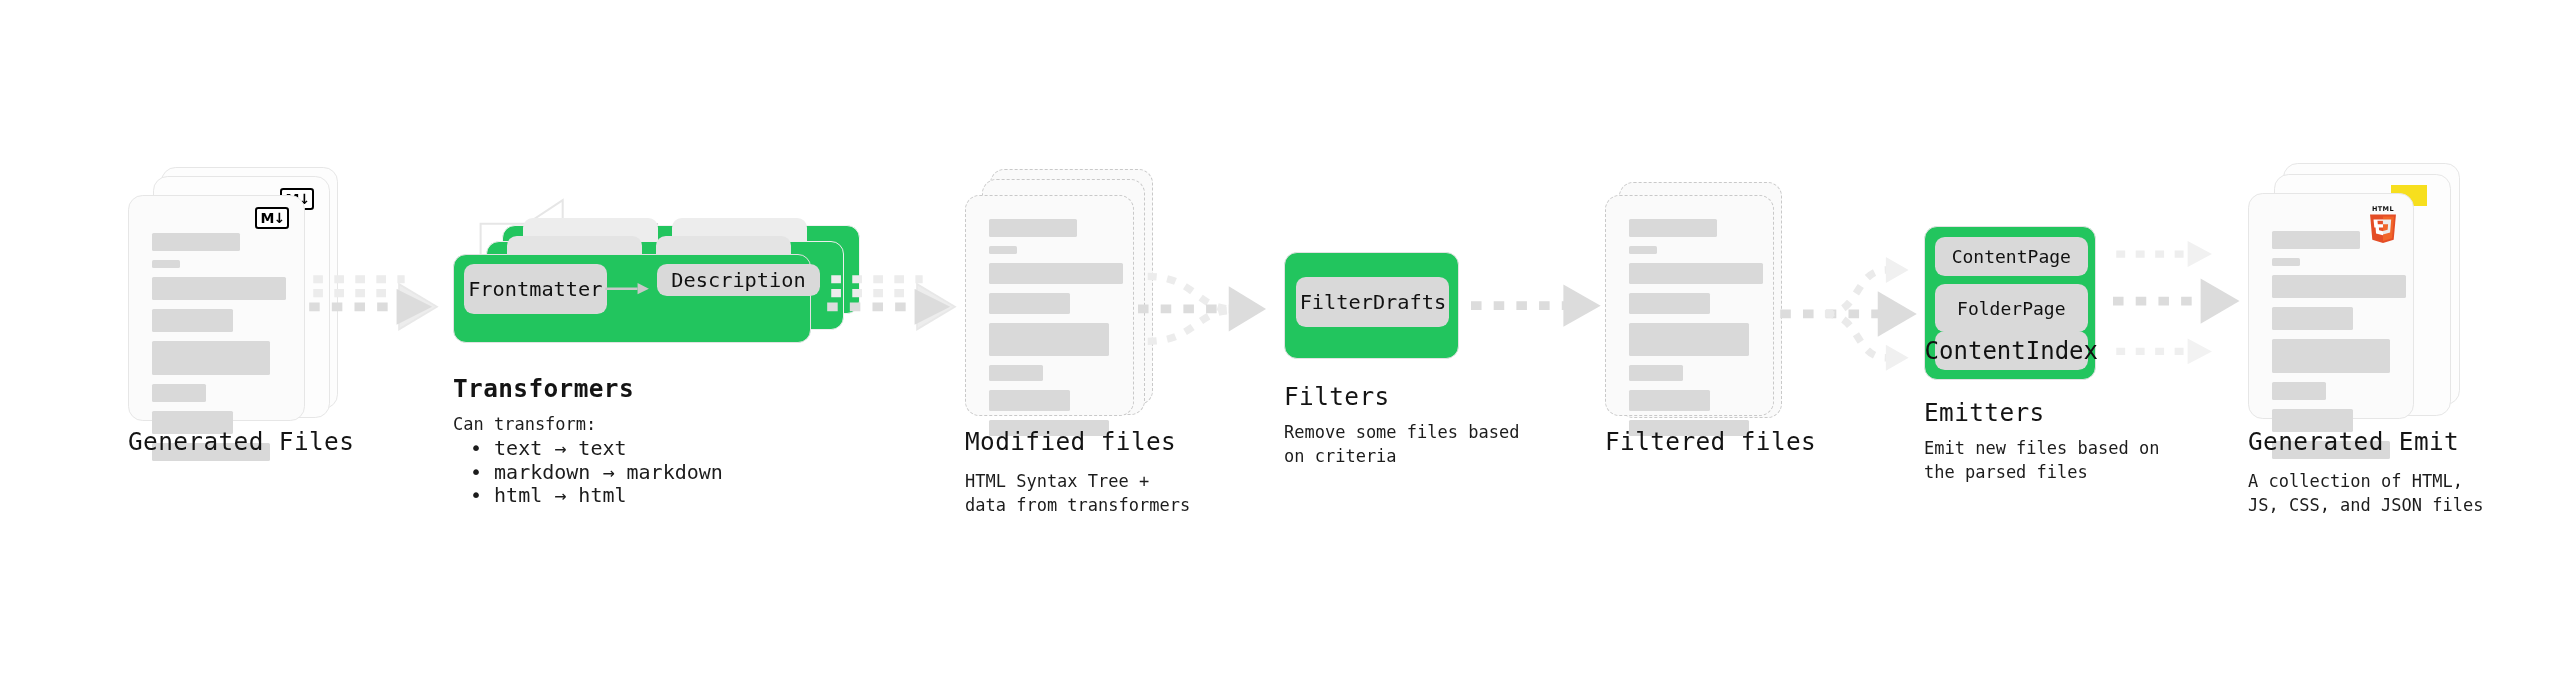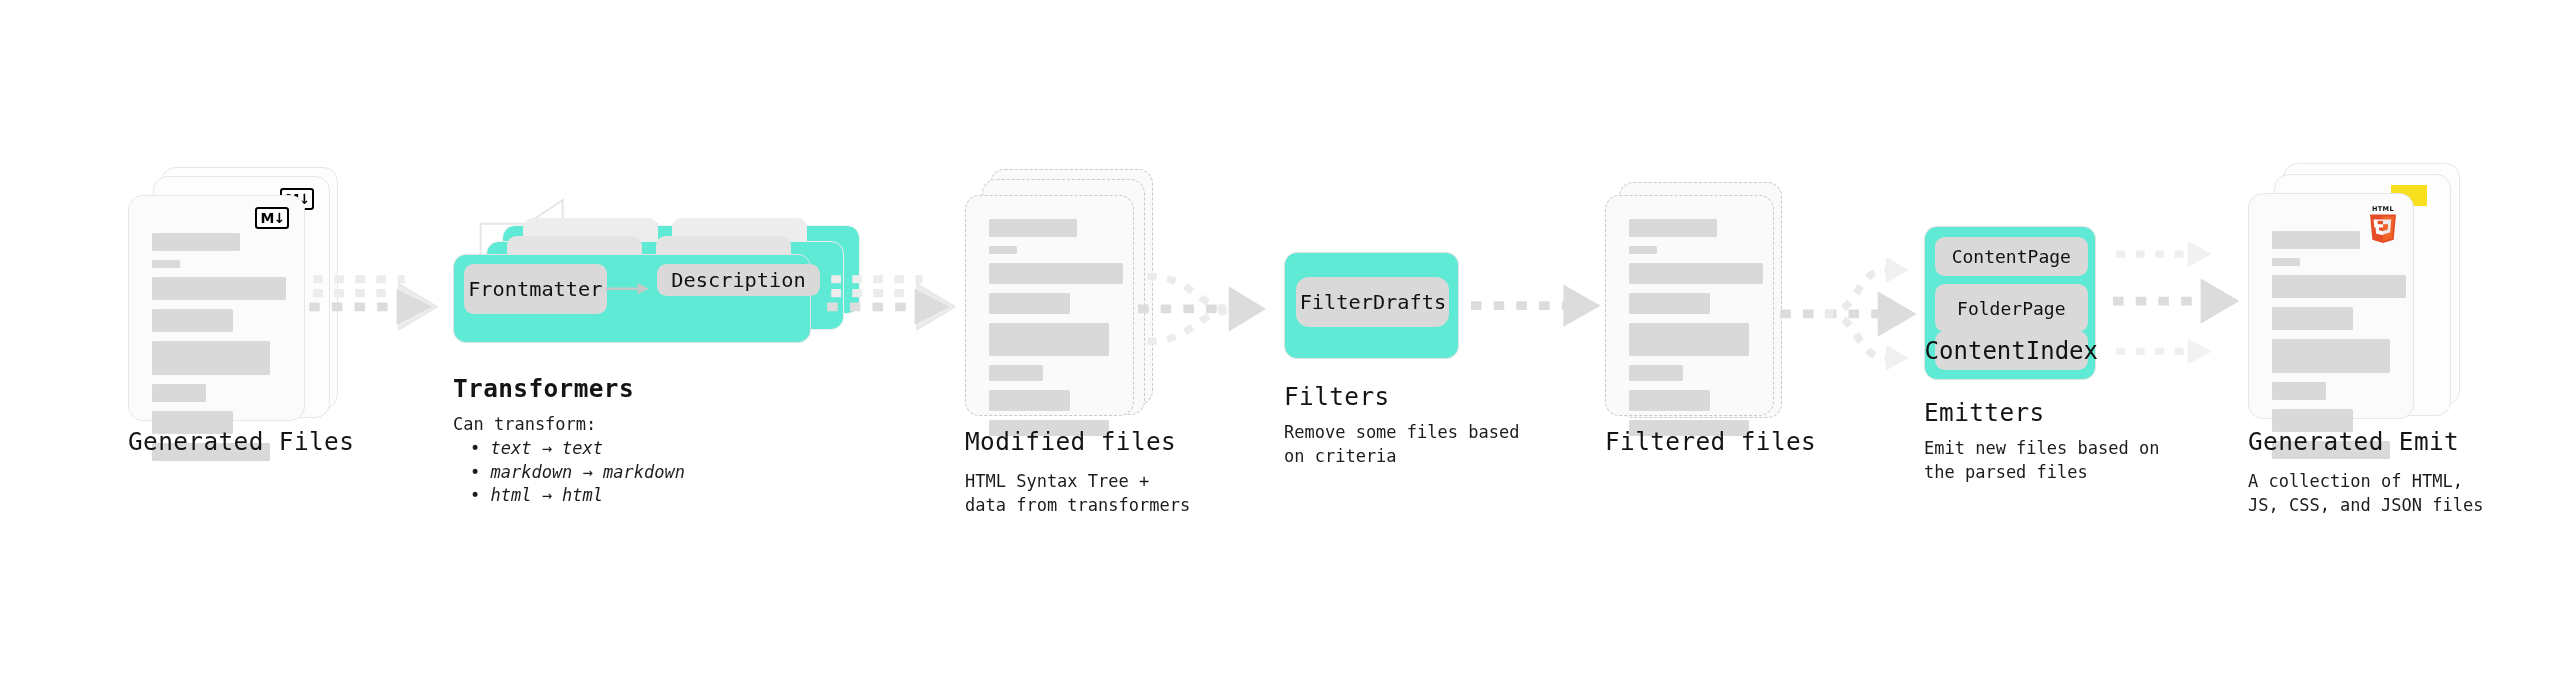--- a/index.html
+++ b/index.html
@@ -91,21 +91,21 @@
     width: 36px;
     height: 21px;
     background: #f7df1e;
   }
 
   
   .groupbox {
     position: absolute;
     border: 1.6px solid #e2e2e2;
     border-radius: 13px;
-    background: #5eead4;
+    background: #22c55e;
     box-sizing: border-box;
   }
   .chip {
     position: absolute;
     background: #d9d9d9;
     border-radius: 9.8px;
     display: flex;
     align-items: center;
     justify-content: center;
     font-size: 20.3px;
@@ -130,25 +130,24 @@
     white-space: pre;
   }
   .paralabel {
     position: absolute;
     font-size: 17px;
     color: #d6d6d6;
     white-space: nowrap;
   }
   .bullets {
     position: absolute;
-    font-size: 17px;
+    font-size: 20px;
     line-height: 23.6px;
     color: #1c1c1c;
     white-space: pre;
-    font-style: italic;
   }
 
   svg { overflow: visible; }
 </style>
 </head>
 <body>
 
 <div id="stage">
 
   <div class="node">
@@ -273,21 +272,21 @@
       <path d="M12,95 C70,95 72,57 116,57"></path>
     </g>
     <g stroke="#dcdcdc" stroke-width="11" stroke-dasharray="13 15" fill="none">
       <path d="M0,55 L118,55"></path>
     </g>
     <polygon points="112,27 112,83 158,55" fill="#dcdcdc"></polygon>
   </svg>
 
   <div class="node">
     <div class="groupbox" style="left:1284px; top:252px; width:175px; height:107px;">
-      <div class="chip" style="left:11.4px; top:24.4px; width:153px; height:50px;border-radius:13px;">FilterDrafts</div>
+      <div class="chip" style="left:11.4px; top:24.4px; width:153px; height:50px;">FilterDrafts</div>
     </div>
     <div class="title" style="left:1284px; top:382px;">Filters</div>
     <div class="subtitle" style="left:1284px; top:421px;">Remove some files based
 on criteria</div>
   </div>
 
   <svg class="node" style="left:1471px; top:286px; width:154px; height:49px;" viewBox="0 0 190 60" width="154" height="49">
     <g stroke="#dcdcdc" stroke-width="11" stroke-dasharray="13 15" fill="none">
       <path d="M0,24 L120,24"></path>
     </g>

